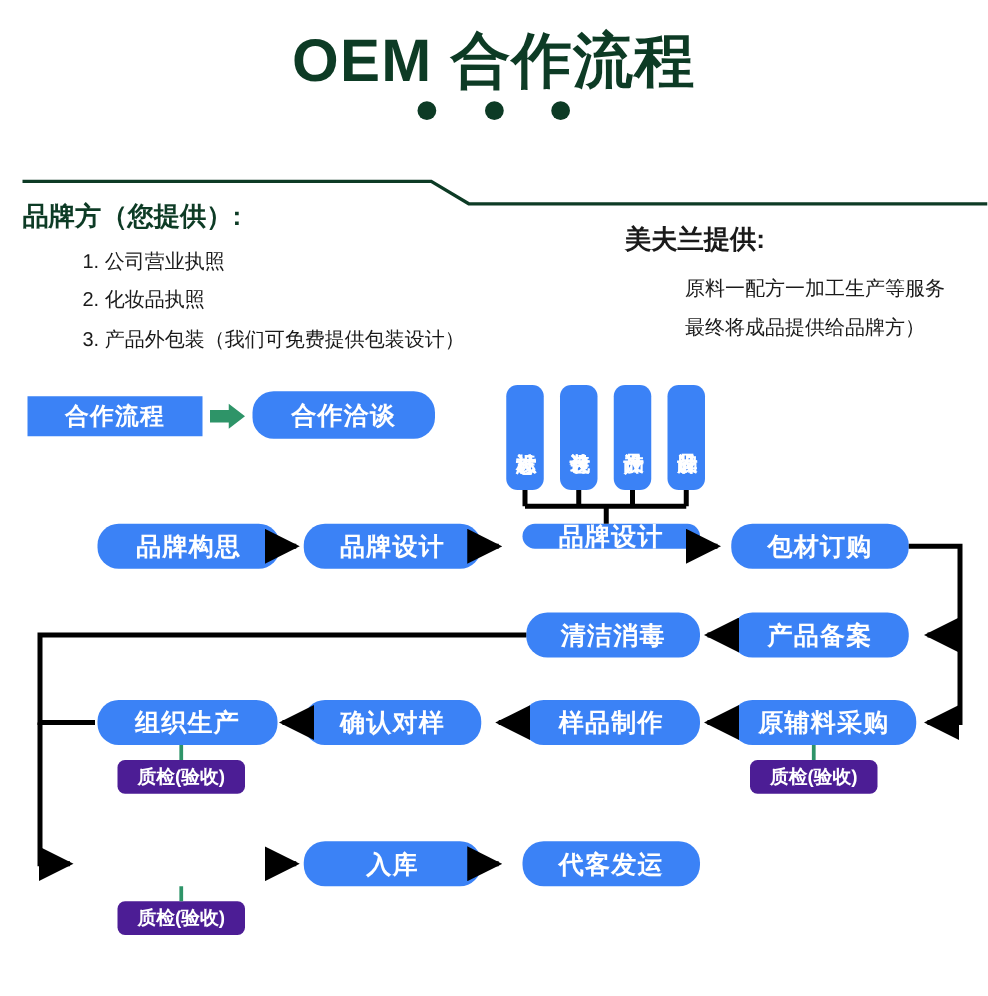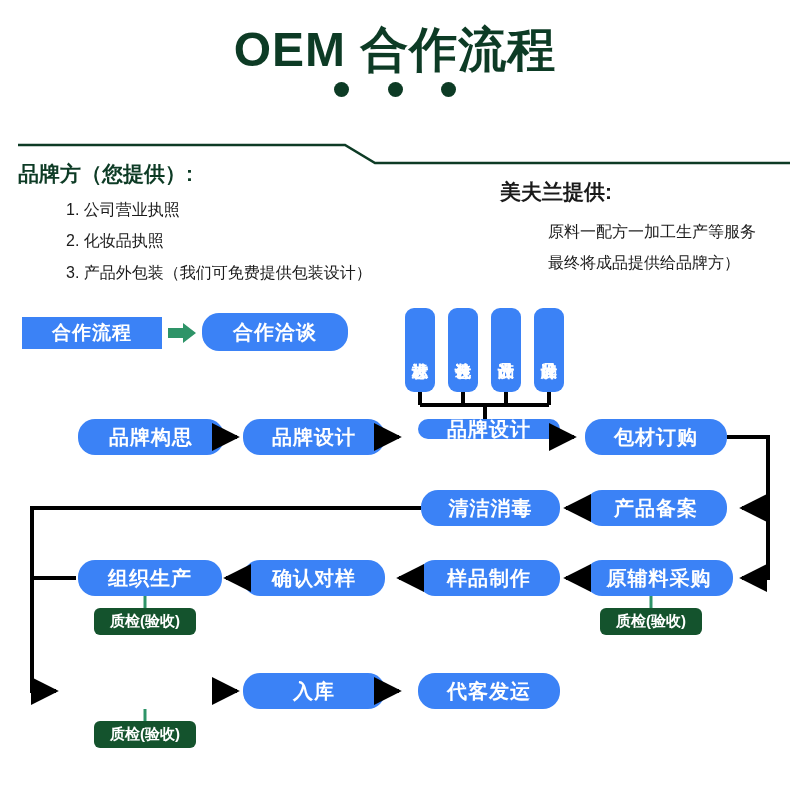--- a/index.html
+++ b/index.html
@@ -44,21 +44,21 @@
     font-size:20px;font-weight:bold;letter-spacing:1px;
     border-radius:17px;box-sizing:border-box;white-space:nowrap;
   }
   .node.sq{border-radius:0;}
   .node.vert{
     font-size:16px;letter-spacing:0;line-height:1.12;
     writing-mode:vertical-rl;text-orientation:upright;
     border-radius:9px;font-weight:bold;
   }
   .qc{
-    position:absolute;background:#14532d;color:#ffffff;
+    position:absolute;background:#4c1d95;color:#ffffff;
     display:flex;align-items:center;justify-content:center;
     font-size:15px;font-weight:bold;border-radius:6px;
     box-sizing:border-box;white-space:nowrap;
   }
 
   
   #wires{position:absolute;left:0;top:0;width:790px;height:797px;pointer-events:none;}
 </style>
 </head>
 <body>

